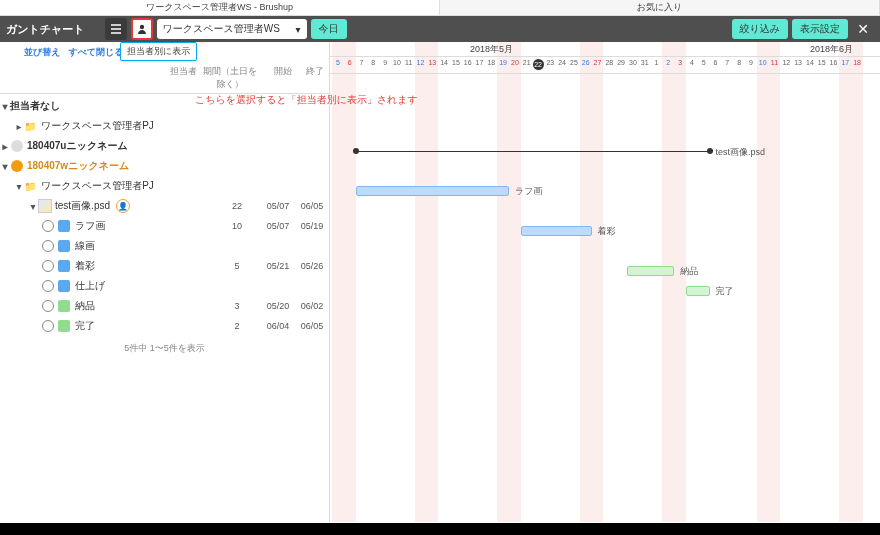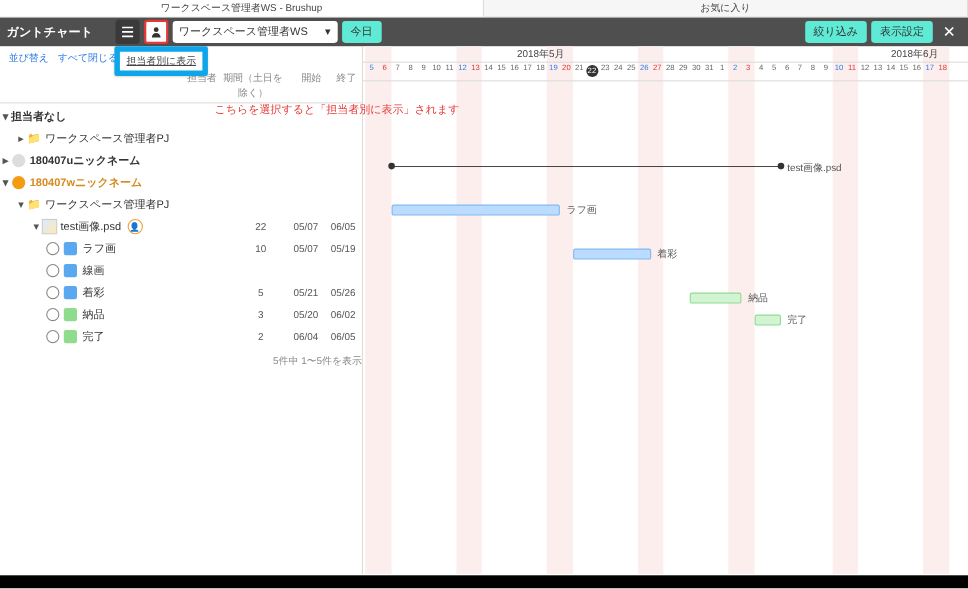--- a/index.html
+++ b/index.html
@@ -12,25 +12,25 @@
   .toolbar{height:26px;background:#4f4f4f;display:flex;align-items:center;padding:0 6px;gap:4px;color:#fff;}
   .toolbar-title{font-size:11px;font-weight:bold;margin-right:16px;}
   .icon-btn{width:22px;height:22px;border-radius:3px;display:flex;align-items:center;justify-content:center;background:transparent;cursor:pointer;}
   .icon-btn.dark{background:#3a3a3a;}
   .icon-btn.highlight{background:#fff;border:2px solid #e53935;color:#333;}
   .ws-select{background:#fff;color:#333;border-radius:3px;height:20px;min-width:150px;display:flex;align-items:center;padding:0 6px;font-size:10px;justify-content:space-between;}
   .btn-white{background:#5eead4;color:#333;border-radius:3px;height:20px;padding:0 8px;display:flex;align-items:center;font-size:10px;}
   .toolbar-spacer{flex:1;}
   .close-x{width:22px;text-align:center;font-size:14px;cursor:pointer;}
   
-  .tooltip{position:absolute;top:42px;left:104px;background:#fff;border:5px solid #0ea5e9;border-radius:2px;padding:2px 6px;font-size:9px;color:#444;box-shadow:0 1px 2px rgba(0,0,0,.15);text-decoration:underline;}
+  .tooltip{position:absolute;top:42px;left:120px;background:#fff;border:1px solid #0ea5e9;border-radius:2px;padding:2px 6px;font-size:9px;color:#444;box-shadow:0 1px 2px rgba(0,0,0,.15);}
   
   .main{display:flex;height:480px;}
   .left{width:330px;border-right:1px solid #dcdcdc;display:flex;flex-direction:column;}
-  .left-top{display:flex;align-items:center;gap:8px;padding:4px 8px;font-size:9px;}
+  .left-top{display:flex;align-items:center;gap:8px;padding:4px 24px;font-size:9px;font-weight:bold;}
   .link{color:#2c7be5;cursor:pointer;}
   .left-headers{display:flex;font-size:9px;color:#888;border-bottom:1px solid #dcdcdc;padding:2px 0;}
   .lh-tree{width:170px;}
   .lh-assign{width:30px;}
   .lh-period{width:60px;text-align:center;}
   .lh-start{width:32px;text-align:right;}
   .lh-end{width:32px;text-align:right;}
   .tree{padding:2px 0;}
   .row{display:flex;align-items:center;height:20px;font-size:10px;}
   .row .caret{width:10px;text-align:center;color:#555;}
@@ -42,21 +42,21 @@
   .person-ic{width:12px;height:12px;border-radius:50%;background:#ddd;display:inline-block;}
   .person-ic.orange{background:#f39c12;}
   .thumb{width:14px;height:14px;background:linear-gradient(135deg,#d9ecff,#ffe8b3);border:1px solid #ccc;}
   .assignee-ic{width:14px;height:14px;border:1px solid #e8a33d;border-radius:50%;display:inline-flex;align-items:center;justify-content:center;color:#e8a33d;font-size:8px;}
   .cols{display:flex;margin-left:auto;font-size:9px;color:#555;}
   .col-period{width:48px;text-align:center;}
   .col-date{width:34px;text-align:center;}
   .status-dot{width:12px;height:12px;border:1px solid #888;border-radius:50%;margin-right:4px;position:relative;}
   .status-dot.active::after{content:"";position:absolute;inset:2px;border-radius:50%;background:#2c7be5;}
   .swatch{width:12px;height:12px;border-radius:2px;margin-right:5px;}
-  .footer-note{text-align:right;font-size:9px;color:#888;padding:4px 0;}
+  .footer-note{text-align:center;font-size:9px;color:#888;padding:4px 0;}
   
   .right{flex:1;position:relative;overflow:hidden;}
   .gantt-head{position:relative;height:32px;border-bottom:1px solid #dcdcdc;}
   .month-row{position:absolute;top:0;left:0;right:0;height:14px;display:flex;font-size:9px;color:#444;}
   .month{position:absolute;top:1px;white-space:nowrap;}
   .day-row{position:absolute;top:14px;left:0;right:0;height:18px;border-top:1px solid #dcdcdc;}
   .day{position:absolute;top:2px;font-size:7px;color:#666;width:11.8px;text-align:center;}
   .day.sun{color:#d33;}
   .day.sat{color:#2c7be5;}
   .day.today{background:#333;color:#fff;border-radius:50%;width:11px;height:11px;line-height:11px;}
@@ -192,20 +192,30 @@
             </div>
           </div>
           <div class="row indent3">
             <span class="status-dot"></span>
             <span class="swatch" style="background:#5aa9f0"></span>
             <span>着彩</span>
             <div class="cols">
               <div class="col-period">5</div>
               <div class="col-date">05/21</div>
               <div class="col-date">05/26</div>
+            </div>
+          </div>
+          <div class="row indent3">
+            <span class="status-dot"></span>
+            <span class="swatch" style="background:#5aa9f0"></span>
+            <span>仕上げ</span>
+            <div class="cols">
+              <div class="col-period"></div>
+              <div class="col-date"></div>
+              <div class="col-date"></div>
             </div>
           </div>
           <div class="row indent3">
             <span class="status-dot"></span>
             <span class="swatch" style="background:#8fdc8f"></span>
             <span>納品</span>
             <div class="cols">
               <div class="col-period">3</div>
               <div class="col-date">05/20</div>
               <div class="col-date">06/02</div>

